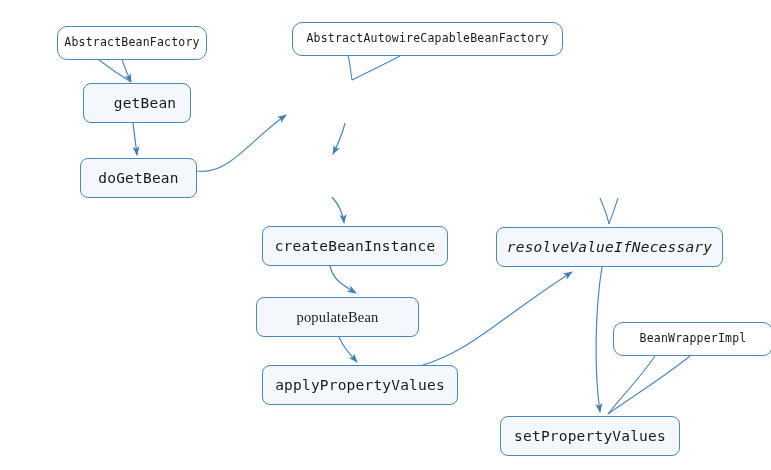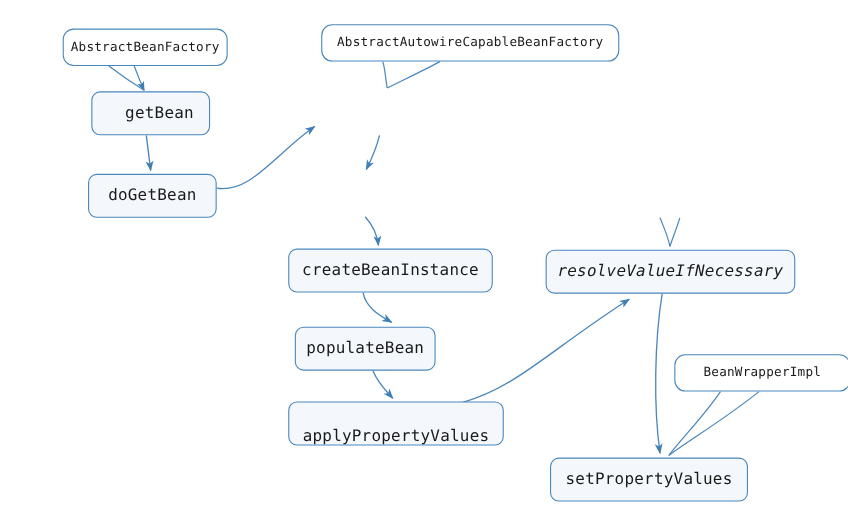--- a/index.html
+++ b/index.html
@@ -135,25 +135,25 @@
   <div class="node method" style="left:80px;top:158px;width:117px;height:40px;">
     <span class="node-label">doGetBean</span>
   </div>
 
 
 
   <div class="node method" style="left:262px;top:226px;width:186px;height:40px;">
     <span class="node-label">createBeanInstance</span>
   </div>
 
-  <div class="node method" style="left:268px;top:297px;width:128px;height:40px;">
+  <div class="node method" style="left:256px;top:297px;width:163px;height:40px;font-family:Liberation Serif, serif;">
     <span class="node-label">populateBean</span>
   </div>
 
-  <div class="node method" style="left:262px;top:365px;width:196px;height:40px;align-items:flex-end;">
+  <div class="node method" style="left:262px;top:365px;width:196px;height:40px;">
     <span class="node-label">applyPropertyValues</span>
   </div>
 
   <div class="node method" style="left:496px;top:227px;width:227px;height:40px;font-style:italic;">
     <span class="node-label">resolveValueIfNecessary</span>
   </div>
 
   <div class="node method" style="left:500px;top:416px;width:180px;height:40px;">
     <span class="node-label">setPropertyValues</span>
   </div>

